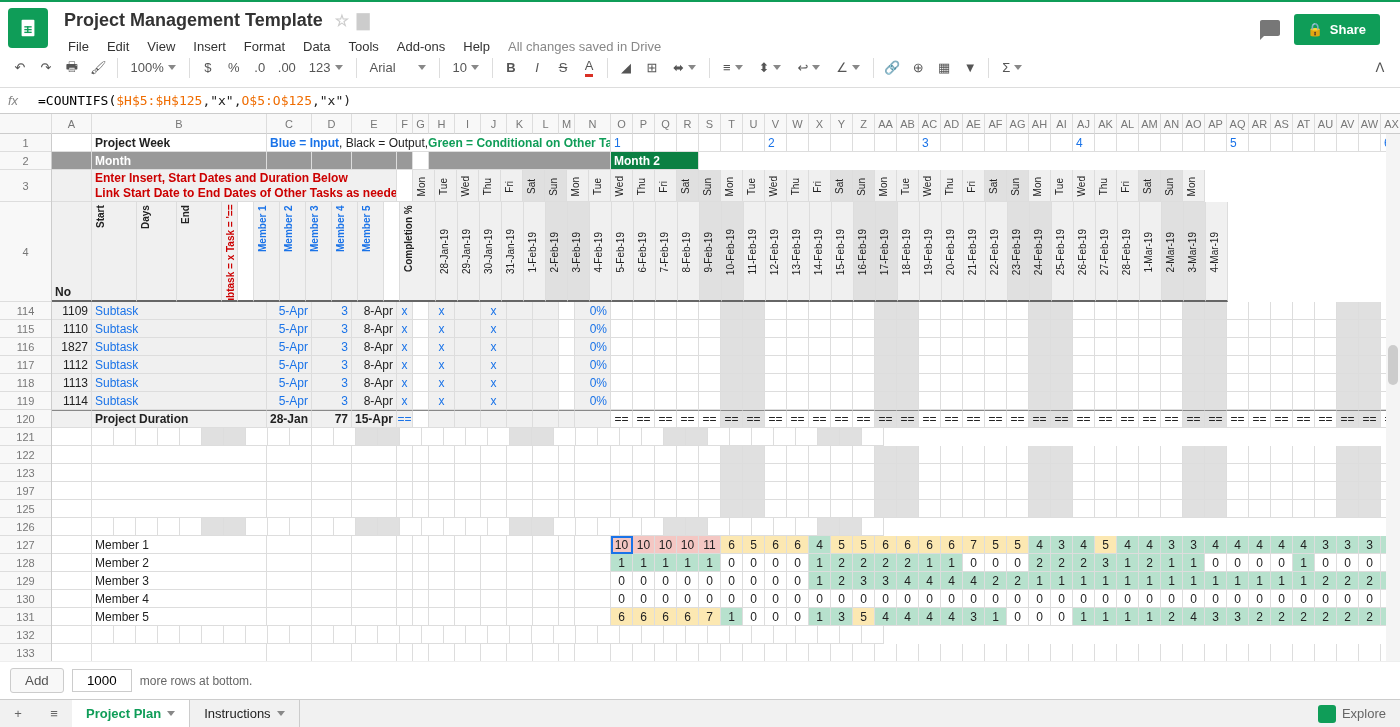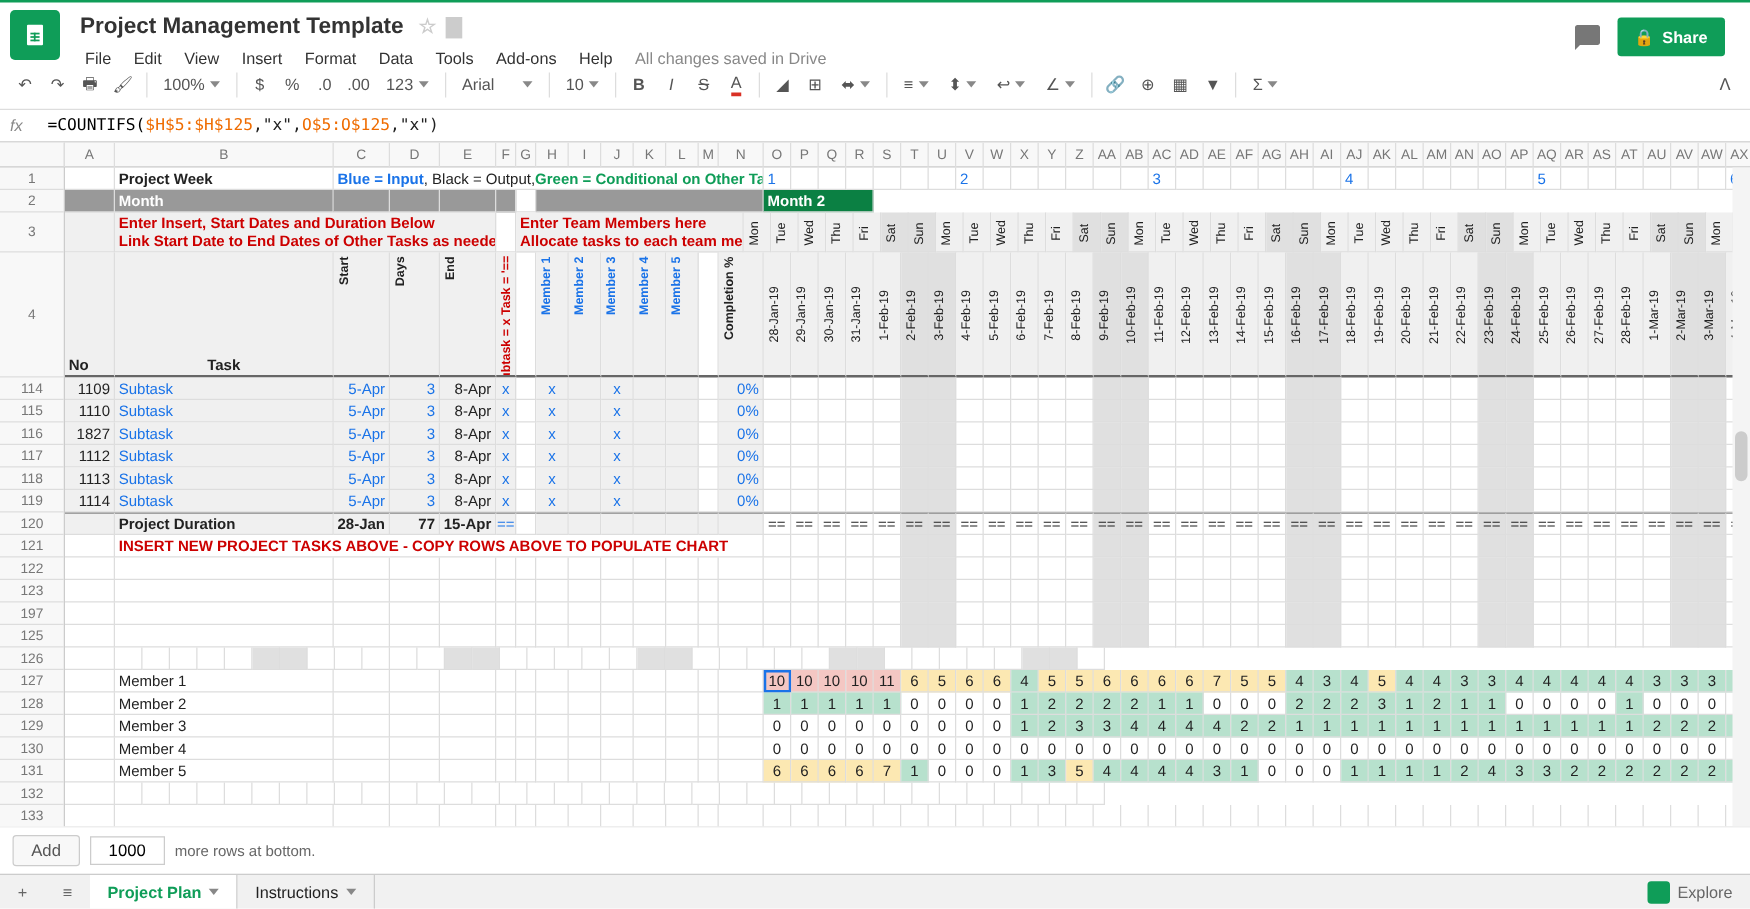--- a/index.html
+++ b/index.html
@@ -328,26 +328,20 @@
           </div>
           <div class="row tall">
             <div class="cell ltgrey" style="width: 40px;"></div>
             <div class="cell ltgrey" style="width: 305px;">
               <div style="line-height:1.2">
                 <div style="color:#cc0000;font-weight:bold">Enter Insert, Start Dates and Duration Below</div>
                 <div style="color:#cc0000;font-weight:bold">Link Start Date to End Dates of Other Tasks as needed</div>
               </div>
             </div>
             <div class="cell " style="width: 16px;"></div>
-            <div class="cell ltgrey" style="width: 182px;">
-              <div style="line-height:1.2">
-                <div style="color:#cc0000;font-weight:bold">Enter Team Members here</div>
-                <div style="color:#cc0000;font-weight:bold">Allocate tasks to each team me</div>
-              </div>
-            </div>
             <div class="cell ltgrey" style="width: 22px;">
               <div class="vtext">Mon</div>
             </div>
             <div class="cell ltgrey" style="width: 22px;">
               <div class="vtext">Tue</div>
             </div>
             <div class="cell ltgrey" style="width: 22px;">
               <div class="vtext">Wed</div>
             </div>
             <div class="cell ltgrey" style="width: 22px;">
@@ -446,23 +440,20 @@
             <div class="cell ltgrey weekend" style="width: 22px;">
               <div class="vtext">Sun</div>
             </div>
             <div class="cell ltgrey" style="width: 22px;">
               <div class="vtext">Mon</div>
             </div>
           </div>
           <div class="row vtall">
             <div class="cell ltgrey border-thick-bottom" style="width: 40px; align-items: flex-end;">
               <b>No</b>
-            </div>
-            <div class="cell ltgrey border-thick-bottom center" style="width: 175px; align-items: flex-end;">
-              <b>Task</b>
             </div>
             <div class="cell ltgrey border-thick-bottom" style="width: 45px; align-items: flex-end;">
               <div class="vtext bold " style="height:100%">Start</div>
             </div>
             <div class="cell ltgrey border-thick-bottom" style="width: 40px; align-items: flex-end;">
               <div class="vtext bold " style="height:100%">Days</div>
             </div>
             <div class="cell ltgrey border-thick-bottom" style="width: 45px; align-items: flex-end;">
               <div class="vtext bold " style="height:100%">End</div>
             </div>
@@ -957,21 +948,20 @@
             <div class="cell center " style="width: 22px;">==</div>
             <div class="cell center " style="width: 22px;">==</div>
             <div class="cell center " style="width: 22px;">==</div>
             <div class="cell center " style="width: 22px;">==</div>
             <div class="cell center weekend" style="width: 22px;">==</div>
             <div class="cell center weekend" style="width: 22px;">==</div>
             <div class="cell center " style="width: 22px;">==</div>
           </div>
           <div class="row ">
             <div class="cell " style="width: 40px;"></div>
-            <div class="cell red" style="width: 519px;">INSERT NEW PROJECT TASKS ABOVE - COPY ROWS ABOVE TO POPULATE CHART</div>
             <div class="cell " style="width: 22px;"></div>
             <div class="cell " style="width: 22px;"></div>
             <div class="cell " style="width: 22px;"></div>
             <div class="cell " style="width: 22px;"></div>
             <div class="cell " style="width: 22px;"></div>
             <div class="cell weekend" style="width: 22px;"></div>
             <div class="cell weekend" style="width: 22px;"></div>
             <div class="cell " style="width: 22px;"></div>
             <div class="cell " style="width: 22px;"></div>
             <div class="cell " style="width: 22px;"></div>

